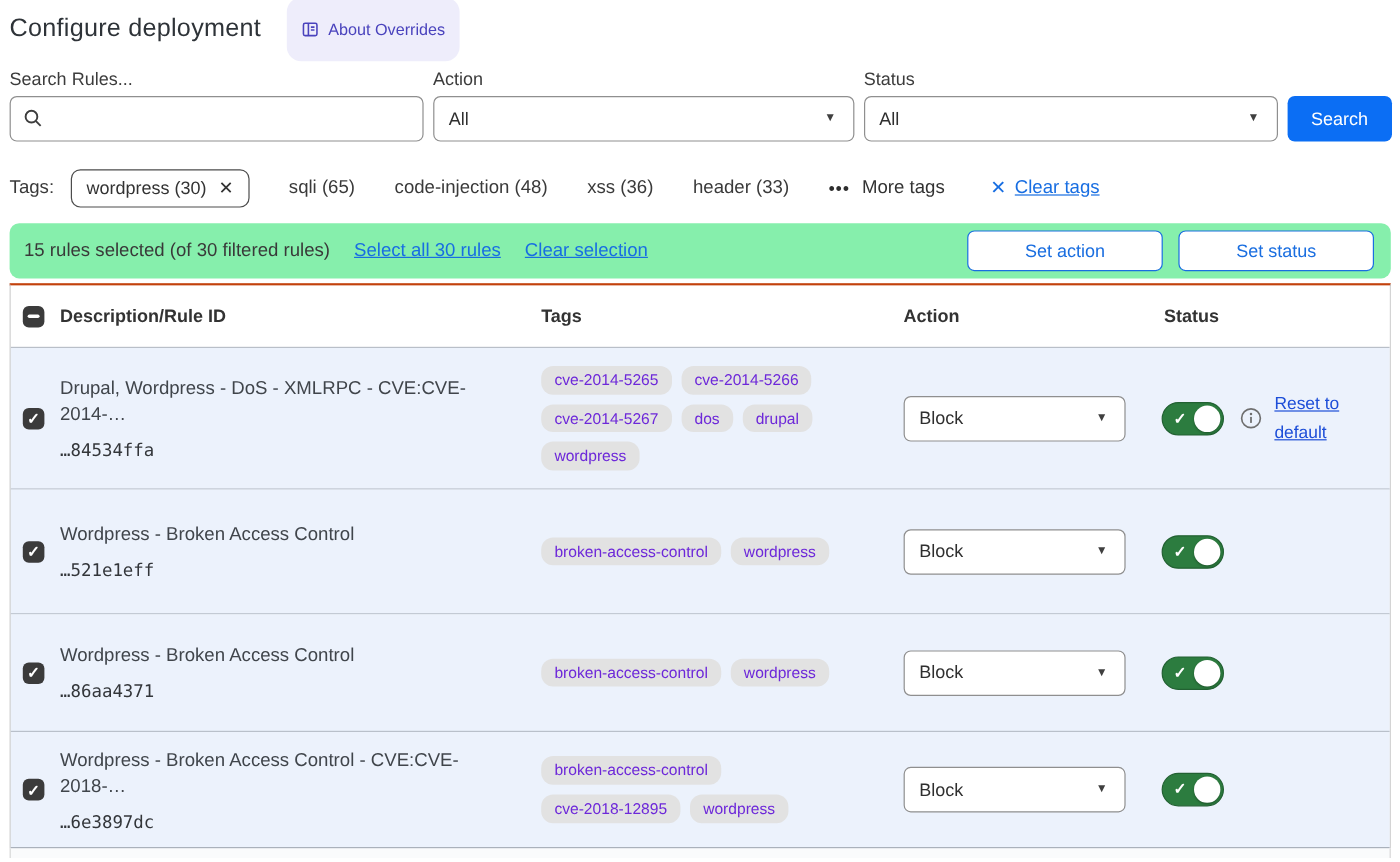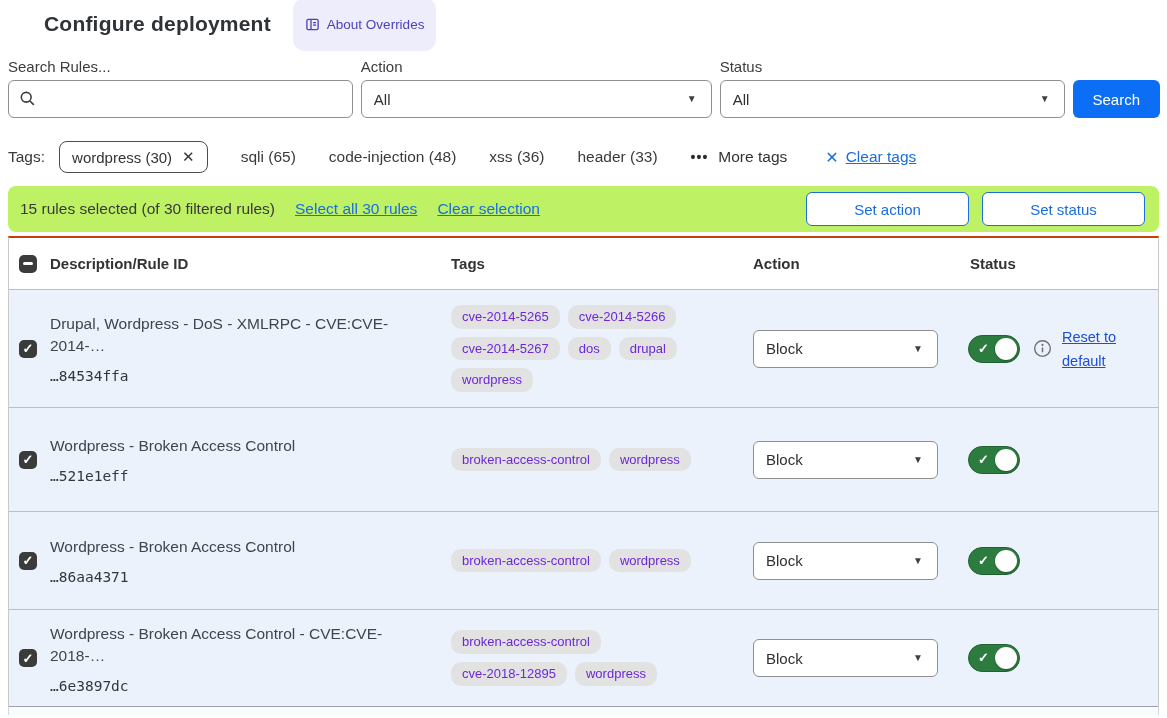--- a/index.html
+++ b/index.html
@@ -2,21 +2,21 @@
 <html><head>
 <meta charset="utf-8">
 <style>
   * { box-sizing: border-box; margin: 0; padding: 0; }
   html,body { background:#fff; }
   body { font-family: "Liberation Sans", sans-serif; color:#363636; }
   .page { position:relative; width:1167px; height:718px; overflow:hidden; background:#fff; }
 
   
   .topbar { display:flex; align-items:center; margin:8px 0 0 8px; height:32px; }
-  .page-title { font-size:21px; font-weight:700; color:#2e3338; letter-spacing:.2px;margin-left:36px; }
+  .page-title { font-size:21px; font-weight:400; color:#2e3338; letter-spacing:.2px; }
   .about-badge { display:inline-flex; align-items:center; gap:7px; margin-left:22px;
     background:#eeedfb; color:#4a43bd; font-size:13.5px; padding:19px 12px; border-radius:12px; cursor:pointer; }
   .about-badge svg { display:block; }
 
   
   .filters { display:flex; align-items:flex-end; margin:18px 7px 0 8px; gap:8px; }
   .field { display:flex; flex-direction:column; }
   .field-label { font-size:15px; color:#3c3c3c; margin-bottom:5px; }
   .search-field { width:347px; }
   .action-field { width:353px; }
@@ -39,21 +39,21 @@
   .selected-tag .x { font-size:15px; color:#333; cursor:pointer; }
   .plain-tag { margin-left:33px; cursor:pointer; color:#3a3a3a; }
   .more-tags { display:inline-flex; align-items:center; gap:10px; margin-left:33px; cursor:pointer; color:#333; }
   .more-dots { font-weight:700; letter-spacing:1px; font-size:14px; color:#2e2e2e; }
   .clear-tags { display:inline-flex; align-items:center; gap:7px; margin-left:38px; color:#186ee2; cursor:pointer; }
   .clear-tags .x { font-size:16px; }
   .clear-tags .lbl { text-decoration:underline; }
   .link { color:#186ee2; text-decoration:underline; cursor:pointer; }
 
   
-  .selection-bar { margin:12px 8px 0 8px; height:46px; background:#bef264; border-radius:8px;
+  .selection-bar { margin:12px 8px 0 8px; height:46px; background:#86efac; border-radius:8px;
     display:flex; align-items:center; padding:0 14px 0 12px; font-size:15.5px; color:#393939; }
   .sel-summary { margin-right:20px; }
   .sel-link { margin-right:20px; font-size:15.5px; }
   .sel-spacer { flex:1; }
   .outline-btn { width:163px; height:34px; background:#fff; border:1px solid #1a6ee0; color:#1a6ee0;
     border-radius:6px; font-size:15px; font-family:"Liberation Sans",sans-serif; cursor:pointer; margin-left:13px; }
 
   
   .rules-table { margin:4px 8px 0 8px; border-top:2px solid #c2410c; border-left:1px solid #c9c9c9; border-right:1px solid #c9c9c9; }
   .tgrid { display:grid; grid-template-columns:41px 401px 302px 203px 1fr; align-items:center; }

